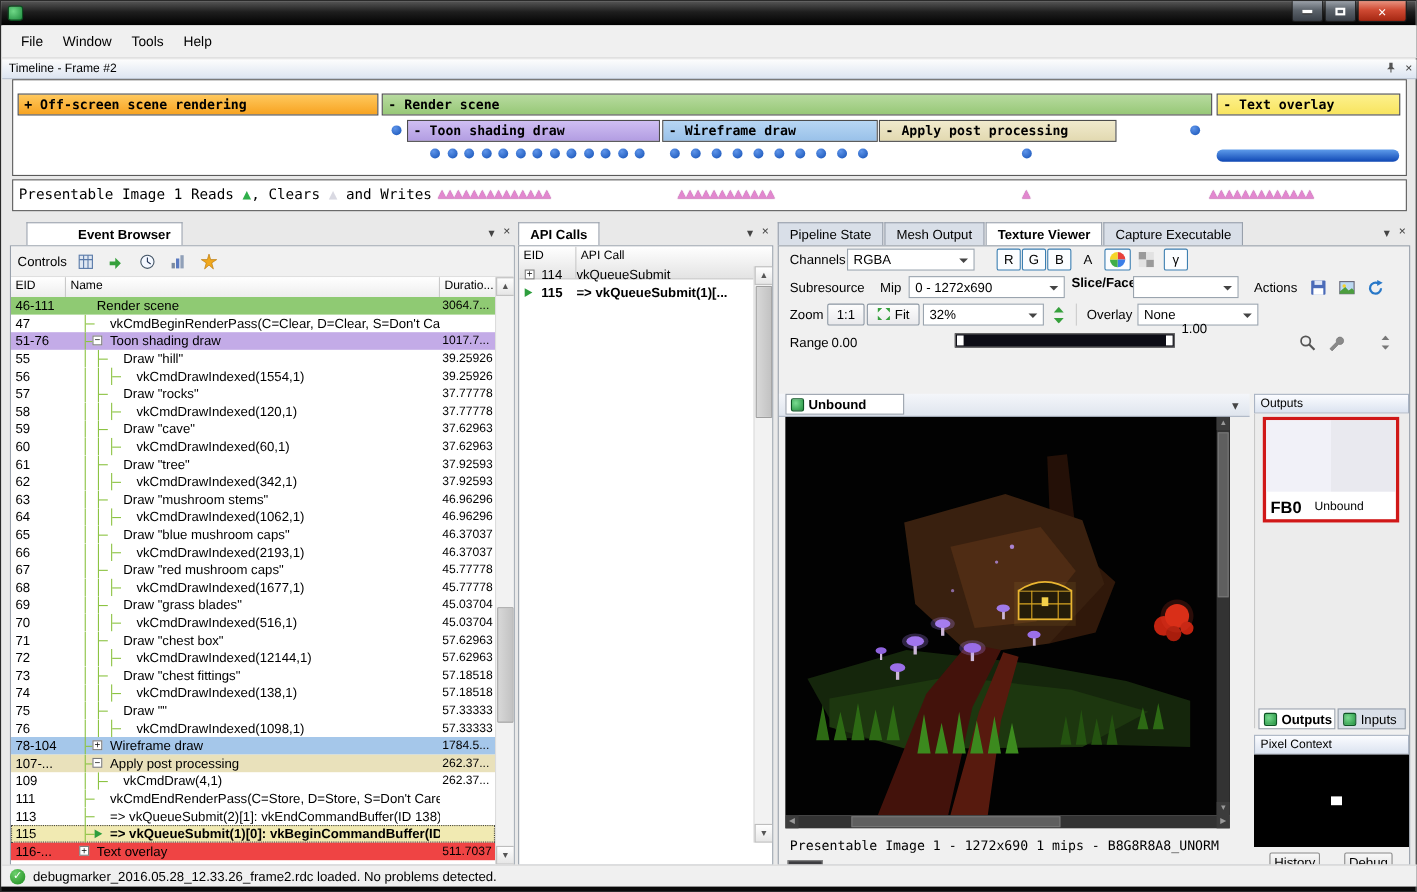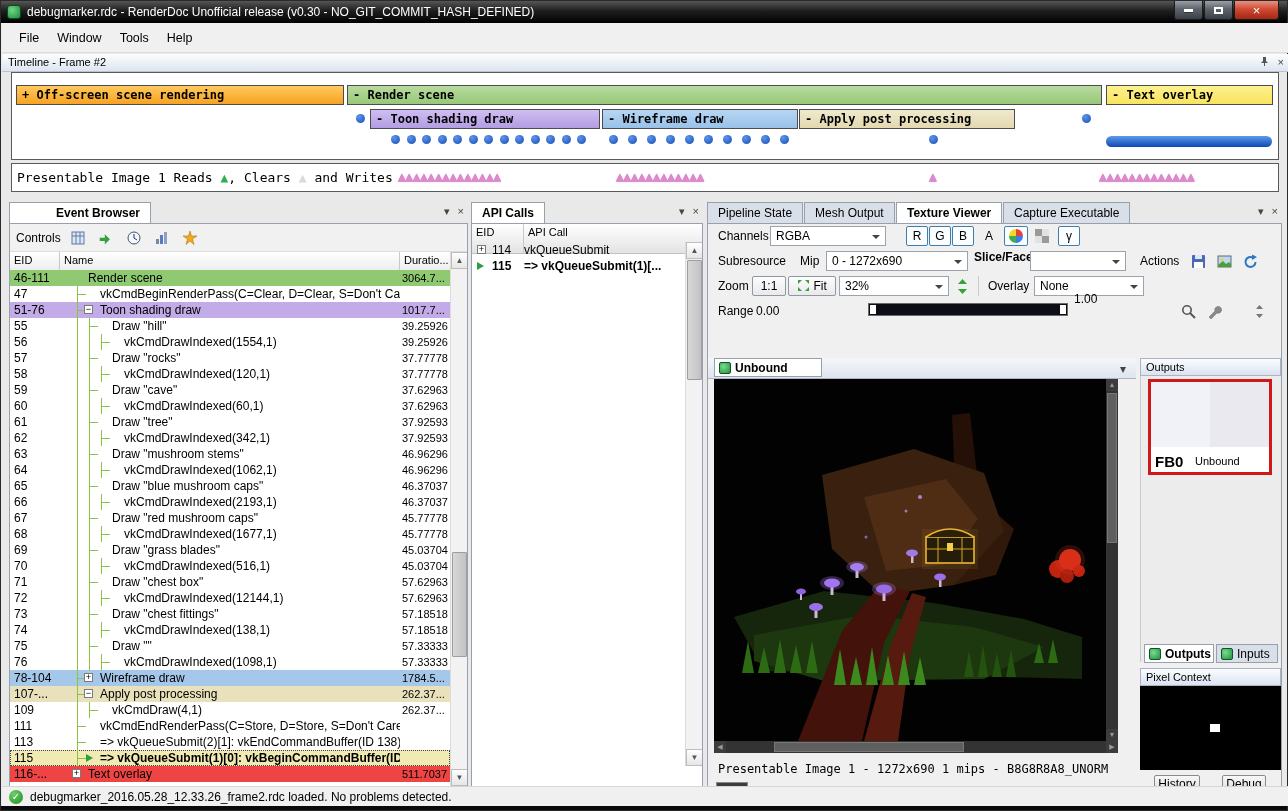--- a/index.html
+++ b/index.html
@@ -127,21 +127,20 @@
 #statusbar .st { position:absolute; left:28px; top:3px; }
 #bottomedge { position:absolute; left:0; bottom:0; width:100%; height:4px; background:#0a0a0a; }
 </style>
 </head>
 <body>
 
 <div id="win">
 
   <div id="titlebar">
     <span id="appicon"></span>
-    <span id="wtitle">debugmarker.rdc - RenderDoc Unofficial release (v0.30 - NO_GIT_COMMIT_HASH_DEFINED)</span>
     <div id="winbtns">
       <div class="wb min">
           <span class="glyph-min"></span>
         </div>
       <div class="wb max">
           <span class="glyph-max"></span>
         </div>
       <div class="wb close">
           <span>×</span>
         </div>
@@ -204,21 +203,21 @@
   <div id="tl-usage">
     <span class="txt"><span>Presentable Image 1 Reads </span><span class="tri-g">▲</span><span>, Clears </span><span class="tri-c">▲</span><span> and Writes</span></span>
   <span class="tric" style="left: 386px;">▲▲▲▲▲▲▲▲▲▲▲▲▲▲</span>
       <span class="tric" style="left: 604px;">▲▲▲▲▲▲▲▲▲▲▲▲</span>
       <span class="tric" style="left: 917px;">▲</span>
       <span class="tric" style="left: 1087px;">▲▲▲▲▲▲▲▲▲▲▲▲▲</span>
     </div>
 
   <div id="evpanel" class="panel">
     <div class="ptabs">
-      <div class="ptab" style="left:0;padding-left:46px;">Event Browser</div>
+      <div class="ptab" style="left:15px;padding-left:46px;">Event Browser</div>
       <div class="tabicons">
           <span>▾</span>
           <span>×</span>
         </div>
     </div>
     <div class="pbody">
       <div id="ev-toolbar">
         <span>Controls</span>
         <span class="tbico">
             <svg width="16" height="16">

